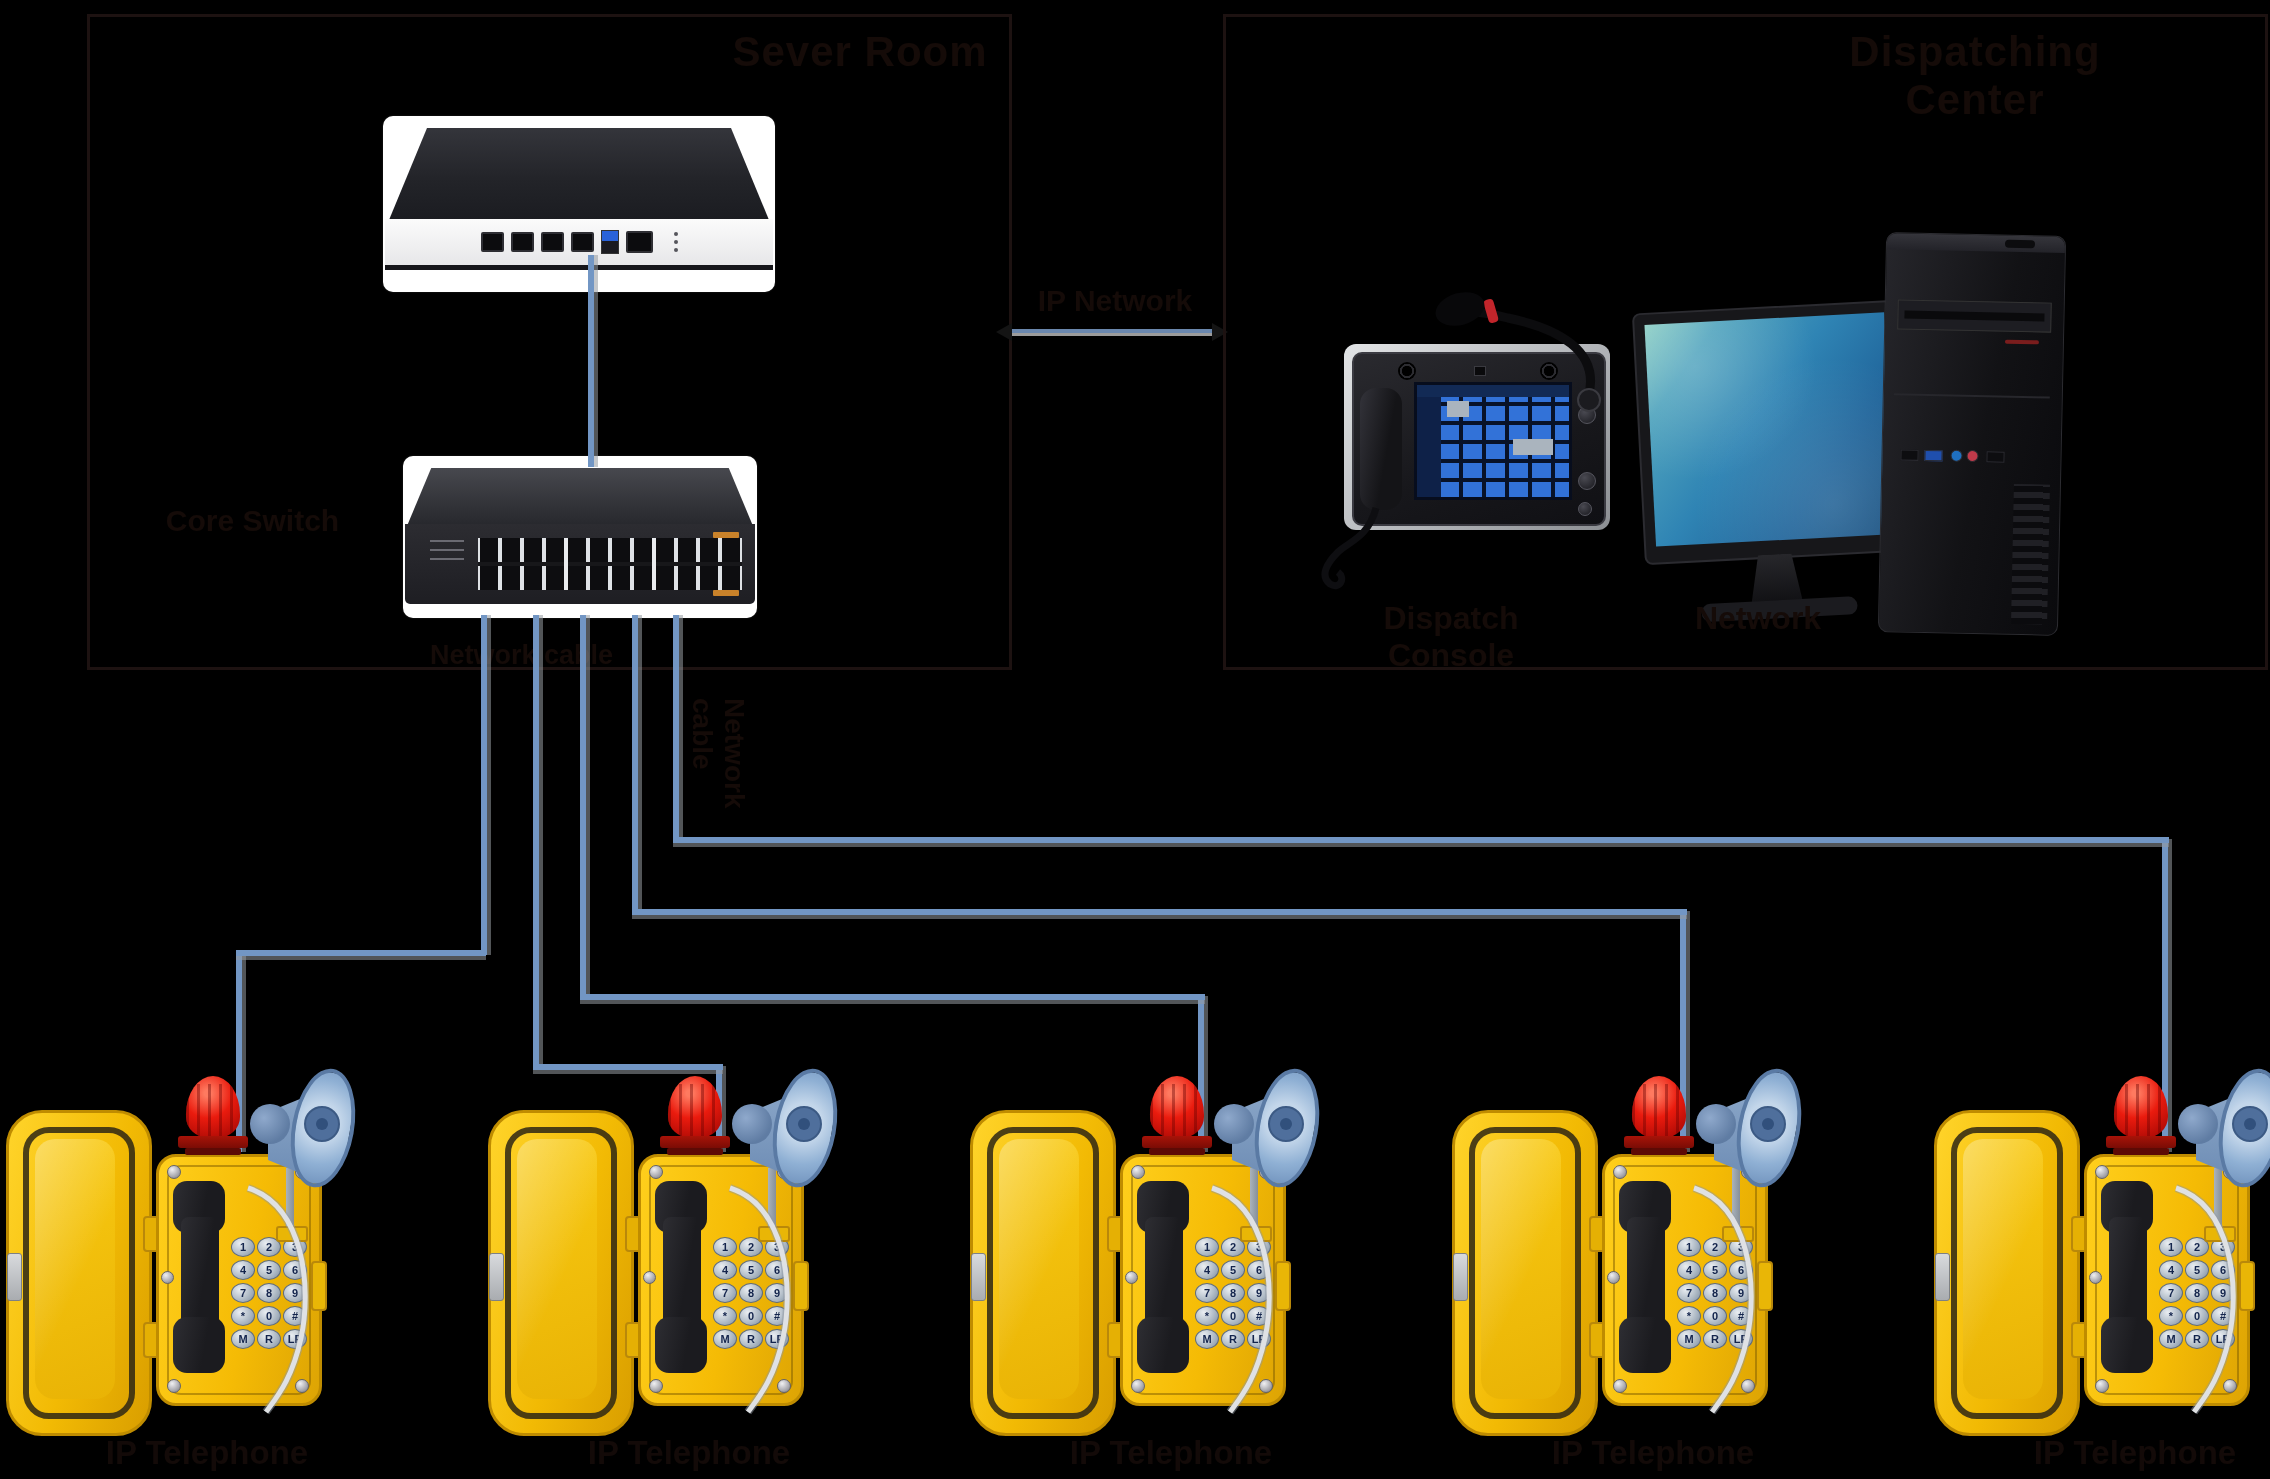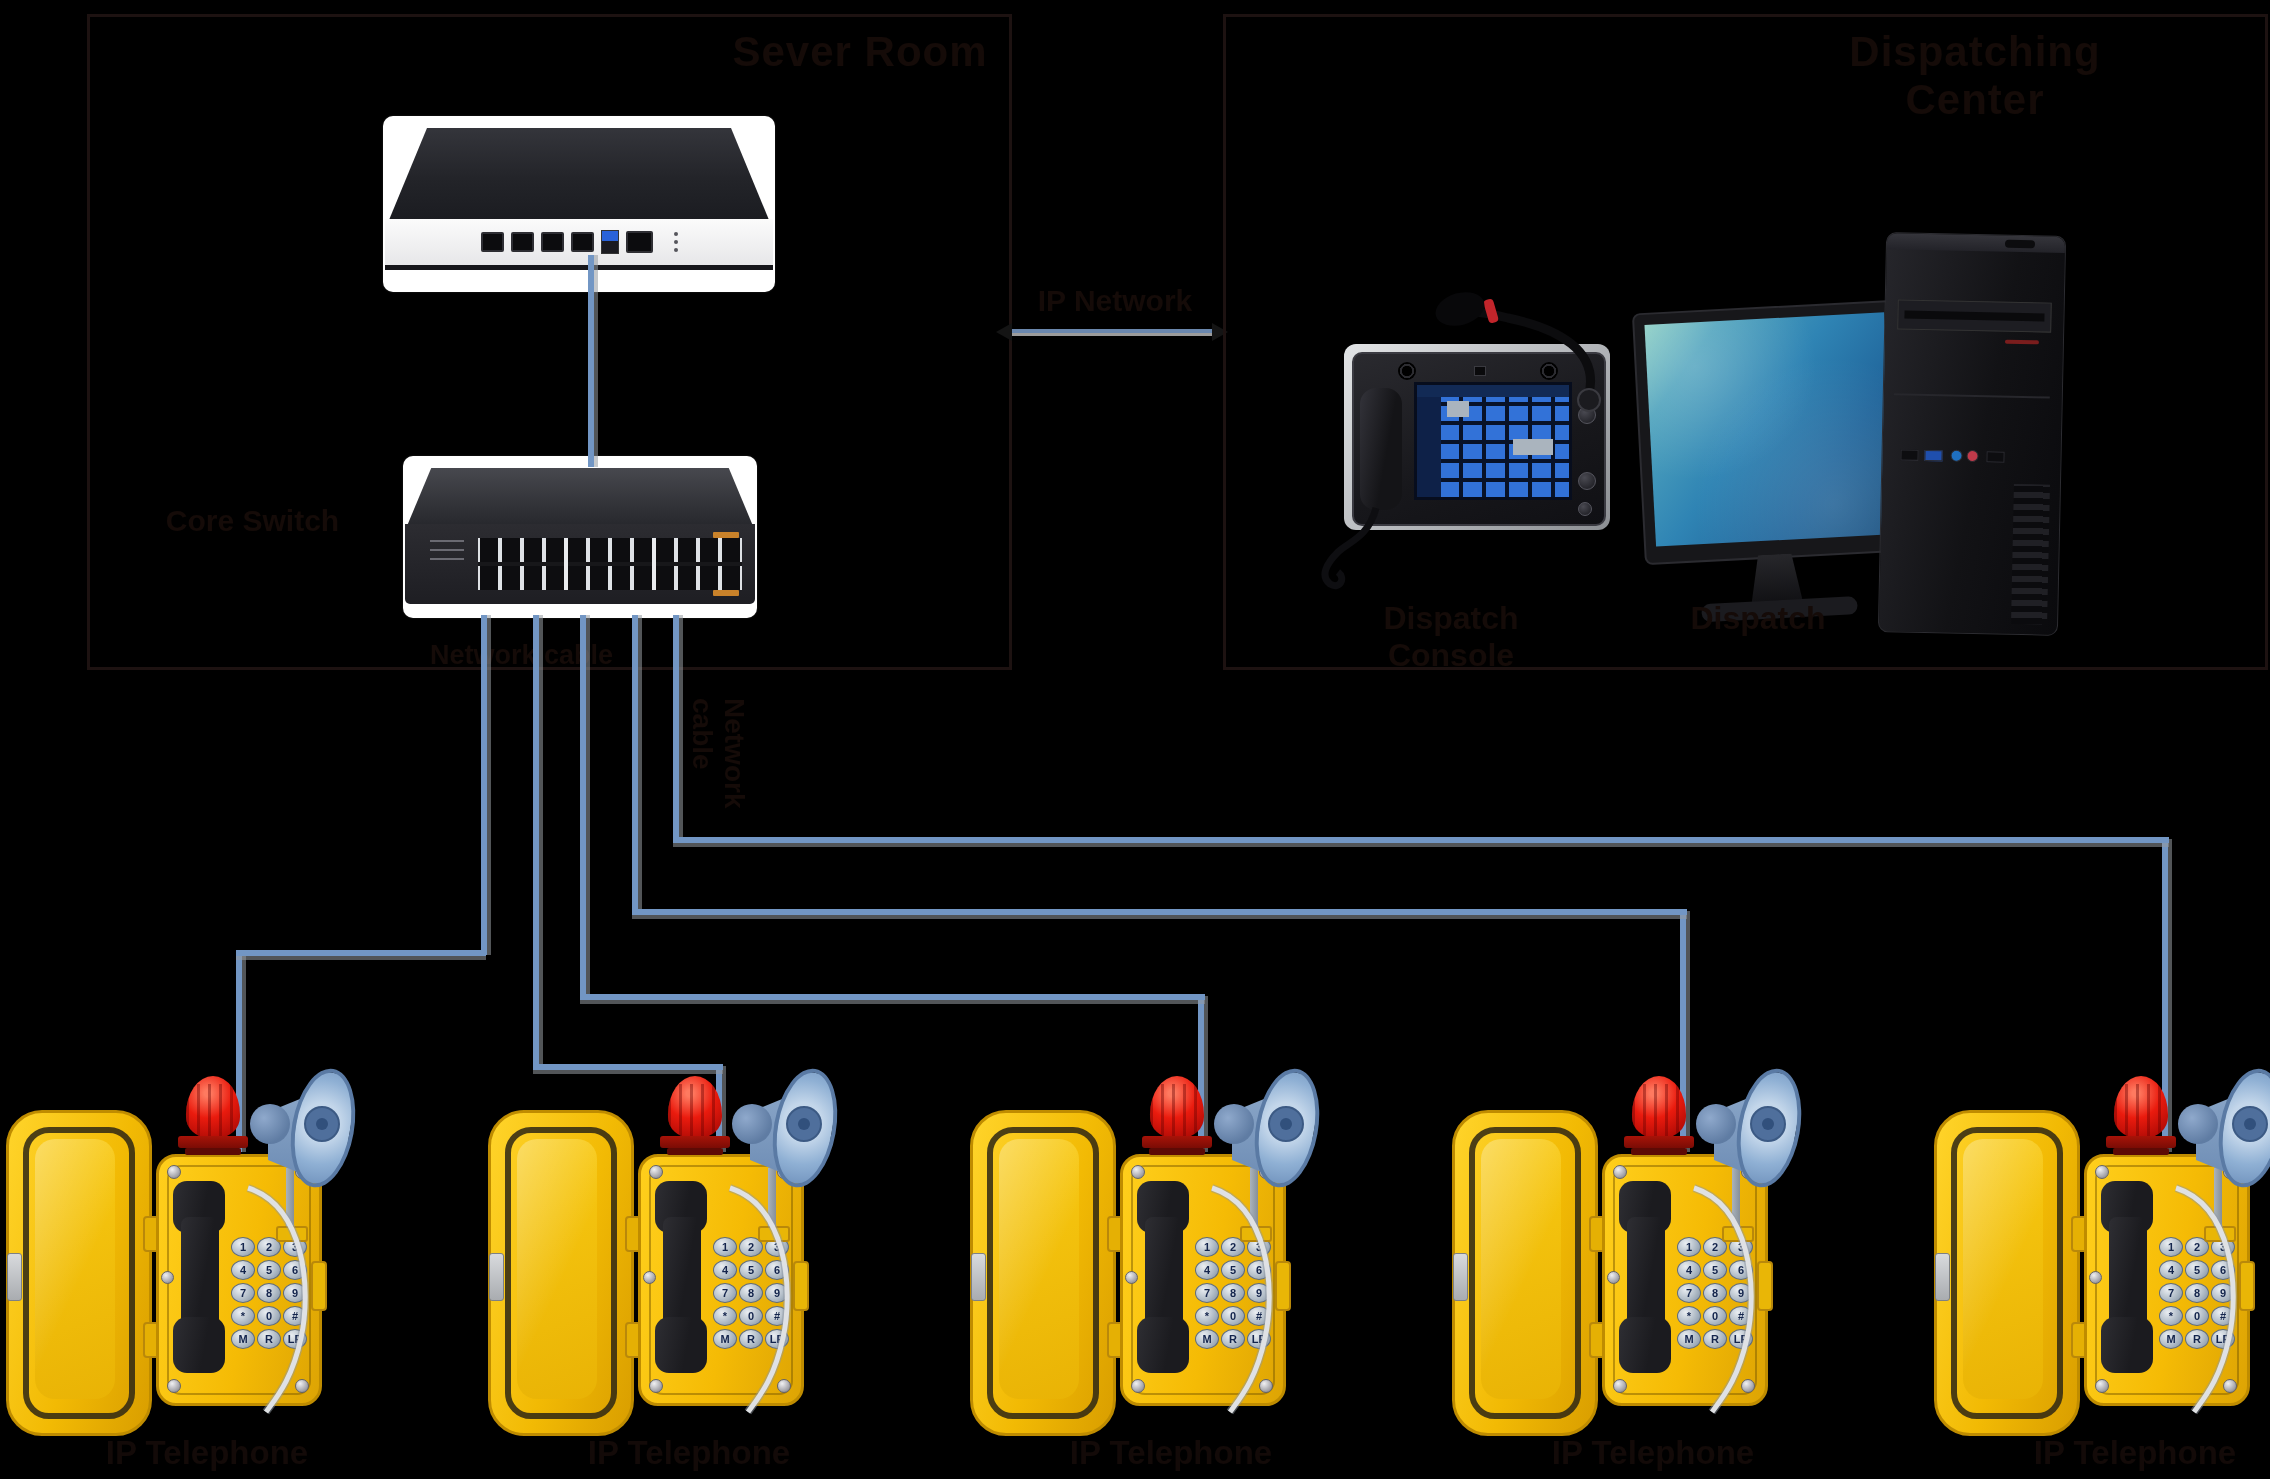--- a/index.html
+++ b/index.html
@@ -200,21 +200,21 @@
     <div class="abs" style="left:10px;top:160px;width:156px;height:2px;background:#27272c;"></div>
     <div class="abs" style="left:18px;top:212px;width:120px;height:18px;">
       <span class="pt abs" style="left:0;top:4px;width:16px;height:9px;"></span>
       <span class="pt abs" style="left:24px;top:4px;width:16px;height:9px;background:#1f4fae;"></span>
       <span class="pt abs" style="left:50px;top:3px;width:10px;height:10px;border-radius:50%;background:#1f6fbf;"></span>
       <span class="pt abs" style="left:66px;top:3px;width:10px;height:10px;border-radius:50%;background:#bf3a4a;"></span>
       <span class="pt abs" style="left:86px;top:4px;width:16px;height:9px;"></span>
     </div>
     <div class="abs vent" style="left:132px;top:248px;width:36px;height:190px; max-height:140px;"></div>
   </div>
-  <div class="abs dark-label" style="left:1668px;top:600px;width:180px;font-size:32px;text-align:center;">Dispatch</div>
+  <div class="abs dark-label" style="left:1668px;top:600px;width:180px;font-size:32px;text-align:center;">Network</div>
 
   <div id="cables">
       <div class="abs vseg" style="left: 588px; top: 255px; height: 212px;"></div>
       <div class="abs vseg" style="left: 481px; top: 615px; height: 340px;"></div>
       <div class="abs vseg" style="left: 533px; top: 615px; height: 452px;"></div>
       <div class="abs vseg" style="left: 580px; top: 615px; height: 382px;"></div>
       <div class="abs vseg" style="left: 632px; top: 615px; height: 296px;"></div>
       <div class="abs vseg" style="left: 673px; top: 615px; height: 224px;"></div>
       <div class="abs vseg" style="left: 236px; top: 952px; height: 200px;"></div>
       <div class="abs vseg" style="left: 716px; top: 1066px; height: 86px;"></div>

